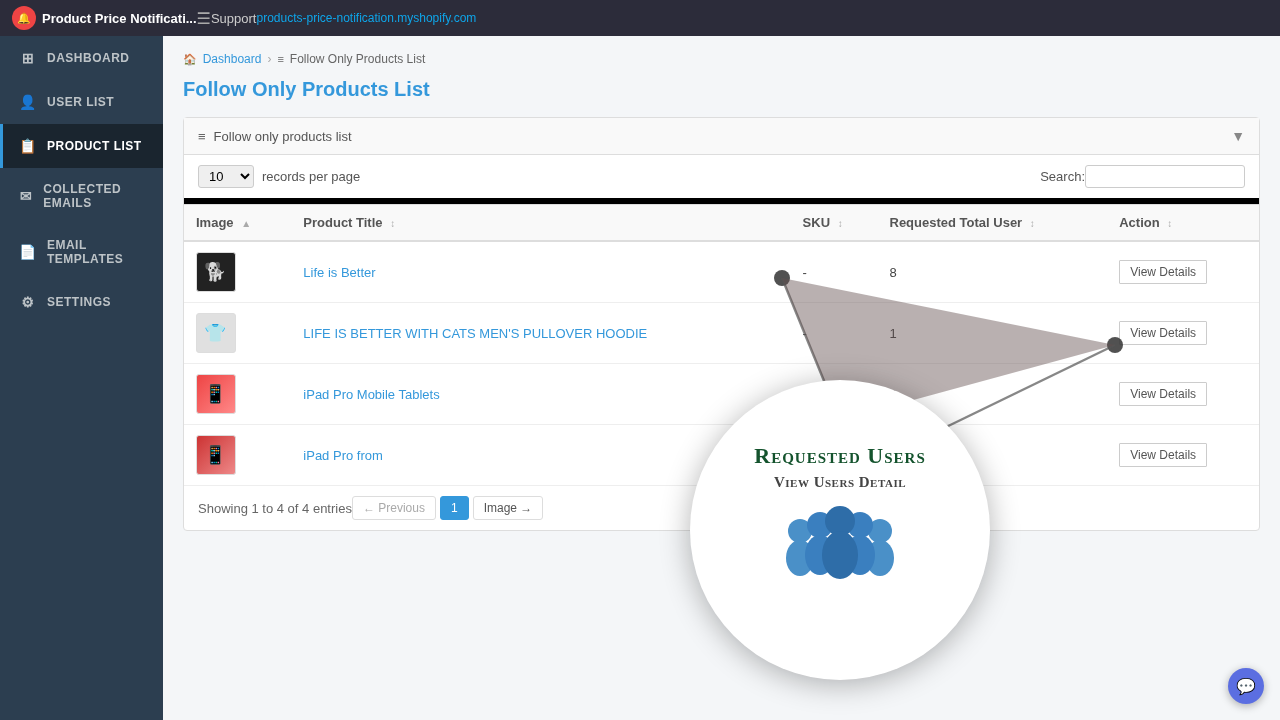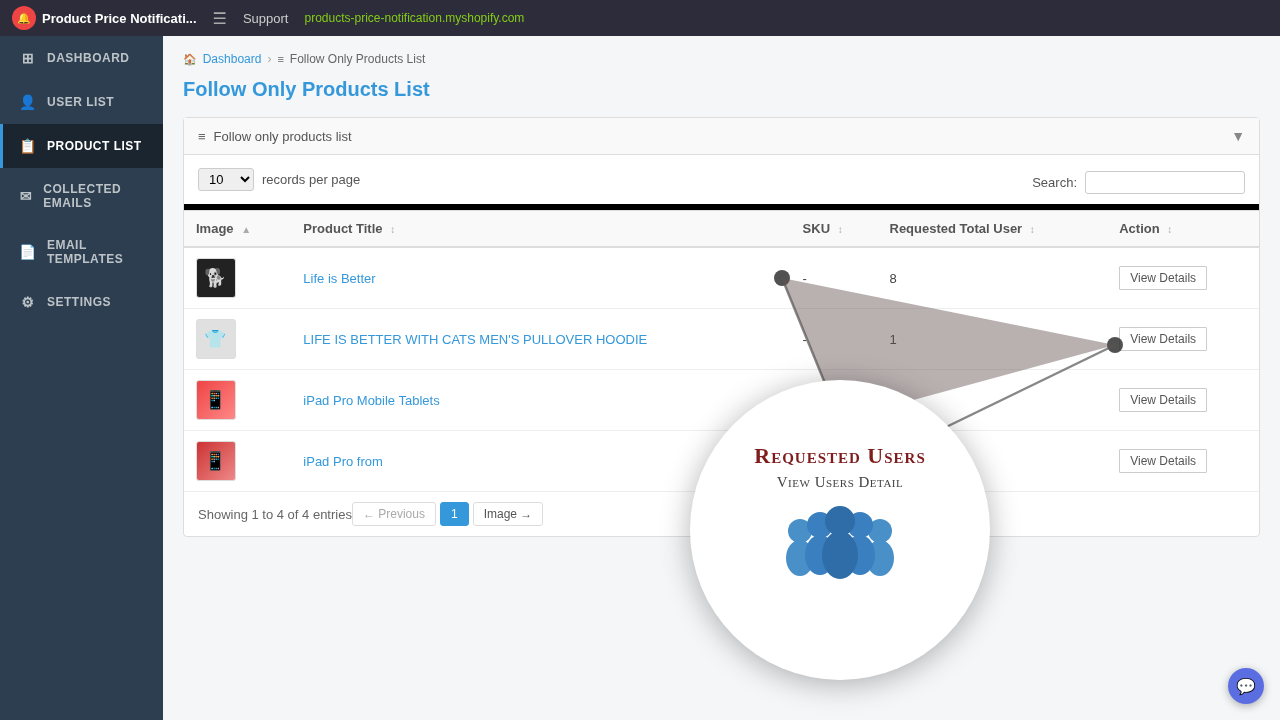--- a/index.html
+++ b/index.html
@@ -6,21 +6,20 @@
     body { font-family: Arial, sans-serif; font-size: 13px; background: #f4f6f8; display: flex; flex-direction: column; height: 720px; overflow: hidden; }
 
     
     .topbar {
       background: #2c2c3a;
       color: #ccc;
       height: 36px;
       display: flex;
       align-items: center;
       padding: 0 12px;
-      gap: 16px;
       flex-shrink: 0;
     }
     .topbar-brand {
       display: flex;
       align-items: center;
       gap: 6px;
       color: #fff;
       font-size: 13px;
       font-weight: bold;
     }
@@ -31,21 +30,21 @@
       display: flex; align-items: center; justify-content: center;
       font-size: 10px; color: #fff; font-weight: bold;
       position: relative;
     }
     .topbar-brand .app-icon::after {
       content: '🔔';
       font-size: 11px;
     }
     .topbar-menu-icon { color: #aaa; font-size: 16px; cursor: pointer; }
     .topbar-link { color: #ccc; font-size: 13px; cursor: pointer; }
-    .topbar-url { color: #84cc16; font-size: 12px; }
+    .topbar-url { color: #0ea5e9; font-size: 12px; }
 
     
     .main-layout {
       display: flex;
       flex: 1;
       overflow: hidden;
     }
 
     
     .sidebar {
@@ -142,24 +141,22 @@
     .records-select {
       border: 1px solid #ccc;
       border-radius: 3px;
       padding: 2px 6px;
       font-size: 13px;
       cursor: pointer;
     }
     .toolbar-right {
       display: flex;
       align-items: center;
-      gap: 8px;
-      font-size: 13px;
-      color: #555;
-      margin-top: 6px;
+      font-size: 13px;
+      color: #555;
     }
     .search-input {
       border: 1px solid #ccc;
       border-radius: 3px;
       padding: 3px 8px;
       font-size: 13px;
       width: 160px;
     }
 
     
@@ -260,30 +257,30 @@
       display: flex;
       flex-direction: column;
       align-items: center;
       justify-content: center;
       gap: 4px;
     }
     .callout-title {
       font-family: 'Georgia', serif;
       font-size: 22px;
       font-weight: 900;
-      color: #7f1d1d;
+      color: #14532d;
       text-align: center;
       font-variant: small-caps;
       letter-spacing: 1px;
       line-height: 1.2;
     }
     .callout-subtitle {
       font-family: 'Georgia', serif;
       font-size: 15px;
-      font-weight: 400;
+      font-weight: 700;
       color: #444;
       text-align: center;
       font-variant: small-caps;
       letter-spacing: 0.5px;
     }
     .callout-icon {
       font-size: 60px;
       margin-top: 8px;
     }
 

